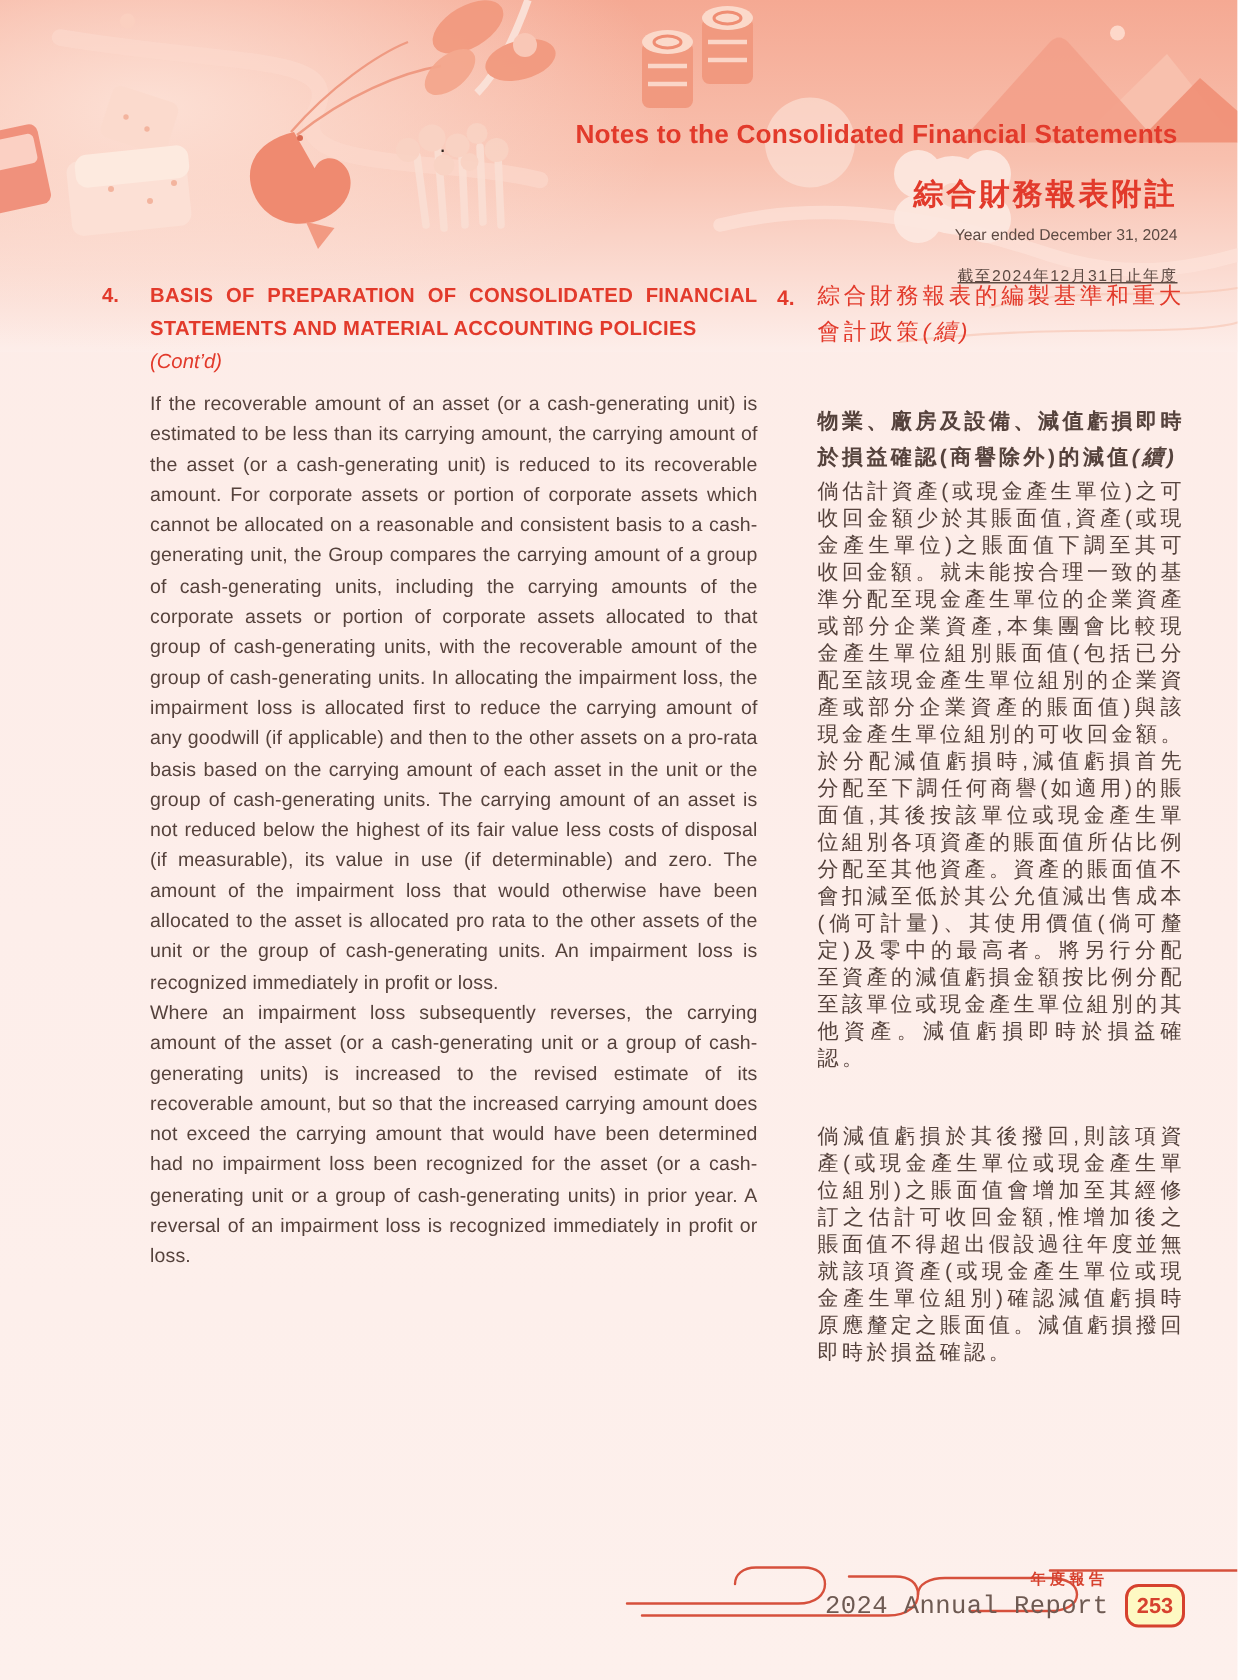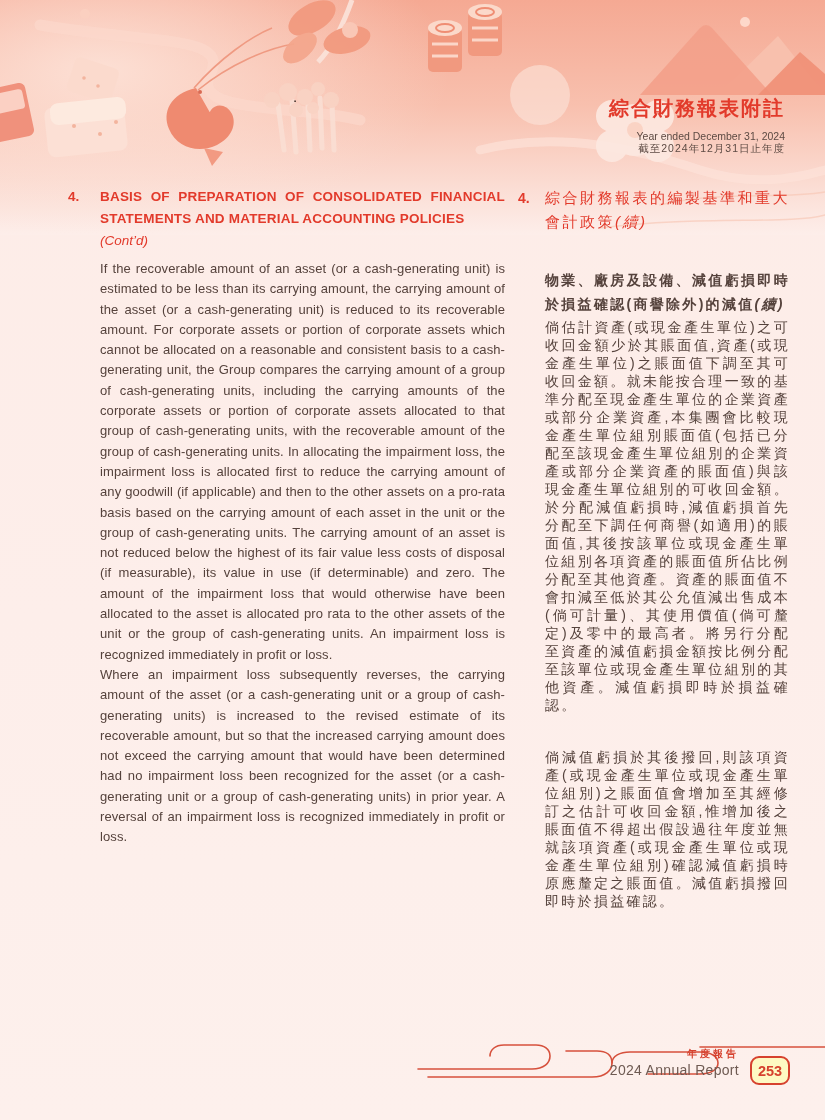--- a/index.html
+++ b/index.html
@@ -18,21 +18,21 @@
     color:var(--ink);
   }
   .decor-top{position:absolute;top:0;left:0;width:825px;height:235px;}
   .stray-dot{position:absolute;left:293px;top:88px;font-size:15px;color:#2e211c;}
 
   
   .header-block{position:absolute;top:79px;right:40px;text-align:right;}
   .title-en{font-size:17.5px;font-weight:bold;color:var(--red);letter-spacing:.1px;}
   .title-zh{font-size:20px;font-weight:bold;color:var(--red);margin-top:16px;letter-spacing:2px;}
   .period-en{font-size:10.5px;color:#5d4a43;margin-top:8px;}
-  .period-zh{font-size:10.5px;color:#5d4a43;margin-top:0;letter-spacing:1px;}
+  .period-zh{font-size:10.5px;color:#5d4a43;margin-top:14px;letter-spacing:1px;text-decoration:underline;}
 
   
   .col{position:absolute;top:186px;}
   .col-en{left:68px;width:437px;}
   .col-zh{left:518px;width:272px;}
   .sec-row{display:flex;align-items:flex-start;}
   .num-en{width:32px;flex:none;font-size:13.5px;font-weight:bold;color:var(--red);line-height:22px;}
   .num-zh{width:27px;flex:none;font-size:14px;font-weight:bold;color:var(--red);line-height:24px;}
   .body-en{width:405px;}
   .body-zh{width:245px;}
@@ -47,21 +47,21 @@
   .para-en.p1{margin-top:7px;}
   .para-en.p2{}
   .para-zh{font-size:14px;line-height:18px;letter-spacing:2.3px;text-align:justify;}
   .para-zh.p1{margin-top:2px;}
   .para-zh.p2{margin-top:34px;}
 
   
   .footer-clouds{position:absolute;left:0;top:1036px;width:825px;height:50px;}
   .footer-meta{position:absolute;top:1049px;right:86px;text-align:right;line-height:1;}
   .fm-zh{font-size:10px;font-weight:bold;color:var(--deep-red);letter-spacing:3px;}
-  .fm-en{font-size:14px;color:var(--muted);margin-top:4px;letter-spacing:.3px;}
+  .fm-en{font-size:17px;color:var(--muted);margin-top:4px;letter-spacing:.3px;font-family:Liberation Mono, monospace;}
   .page-badge{
     position:absolute;top:1056px;right:35px;width:36px;height:25px;
     border:2.5px solid var(--deep-red);border-radius:9px;background:#fef9c3;
     display:flex;align-items:center;justify-content:center;
     font-size:14.5px;font-weight:bold;color:var(--deep-red);
   }
 </style>
 </head>
 <body>
 
@@ -156,20 +156,21 @@
     <circle cx="85" cy="14" r="5" fill="#fbd0c0"></circle>
     <circle cx="350" cy="30" r="8" fill="#f9c7b6"></circle>
     <circle cx="745" cy="22" r="5" fill="#fdd8ca"></circle>
     <circle cx="540" cy="95" r="30" fill="#fce4da" opacity="0.6"></circle>
   </g>
 </svg>
 
 <div class="stray-dot">.</div>
 
 <div class="header-block">
+  <div class="title-en">Notes to the Consolidated Financial Statements</div>
   <div class="title-zh">綜合財務報表附註</div>
   <div class="period-en">Year ended December 31, 2024</div>
   <div class="period-zh">截至2024年12月31日止年度</div>
 </div>
 
 <div class="col col-en">
   <div class="sec-row">
     <div class="num-en">4.</div>
     <div class="body-en">
       <div class="sec-heading-en">

